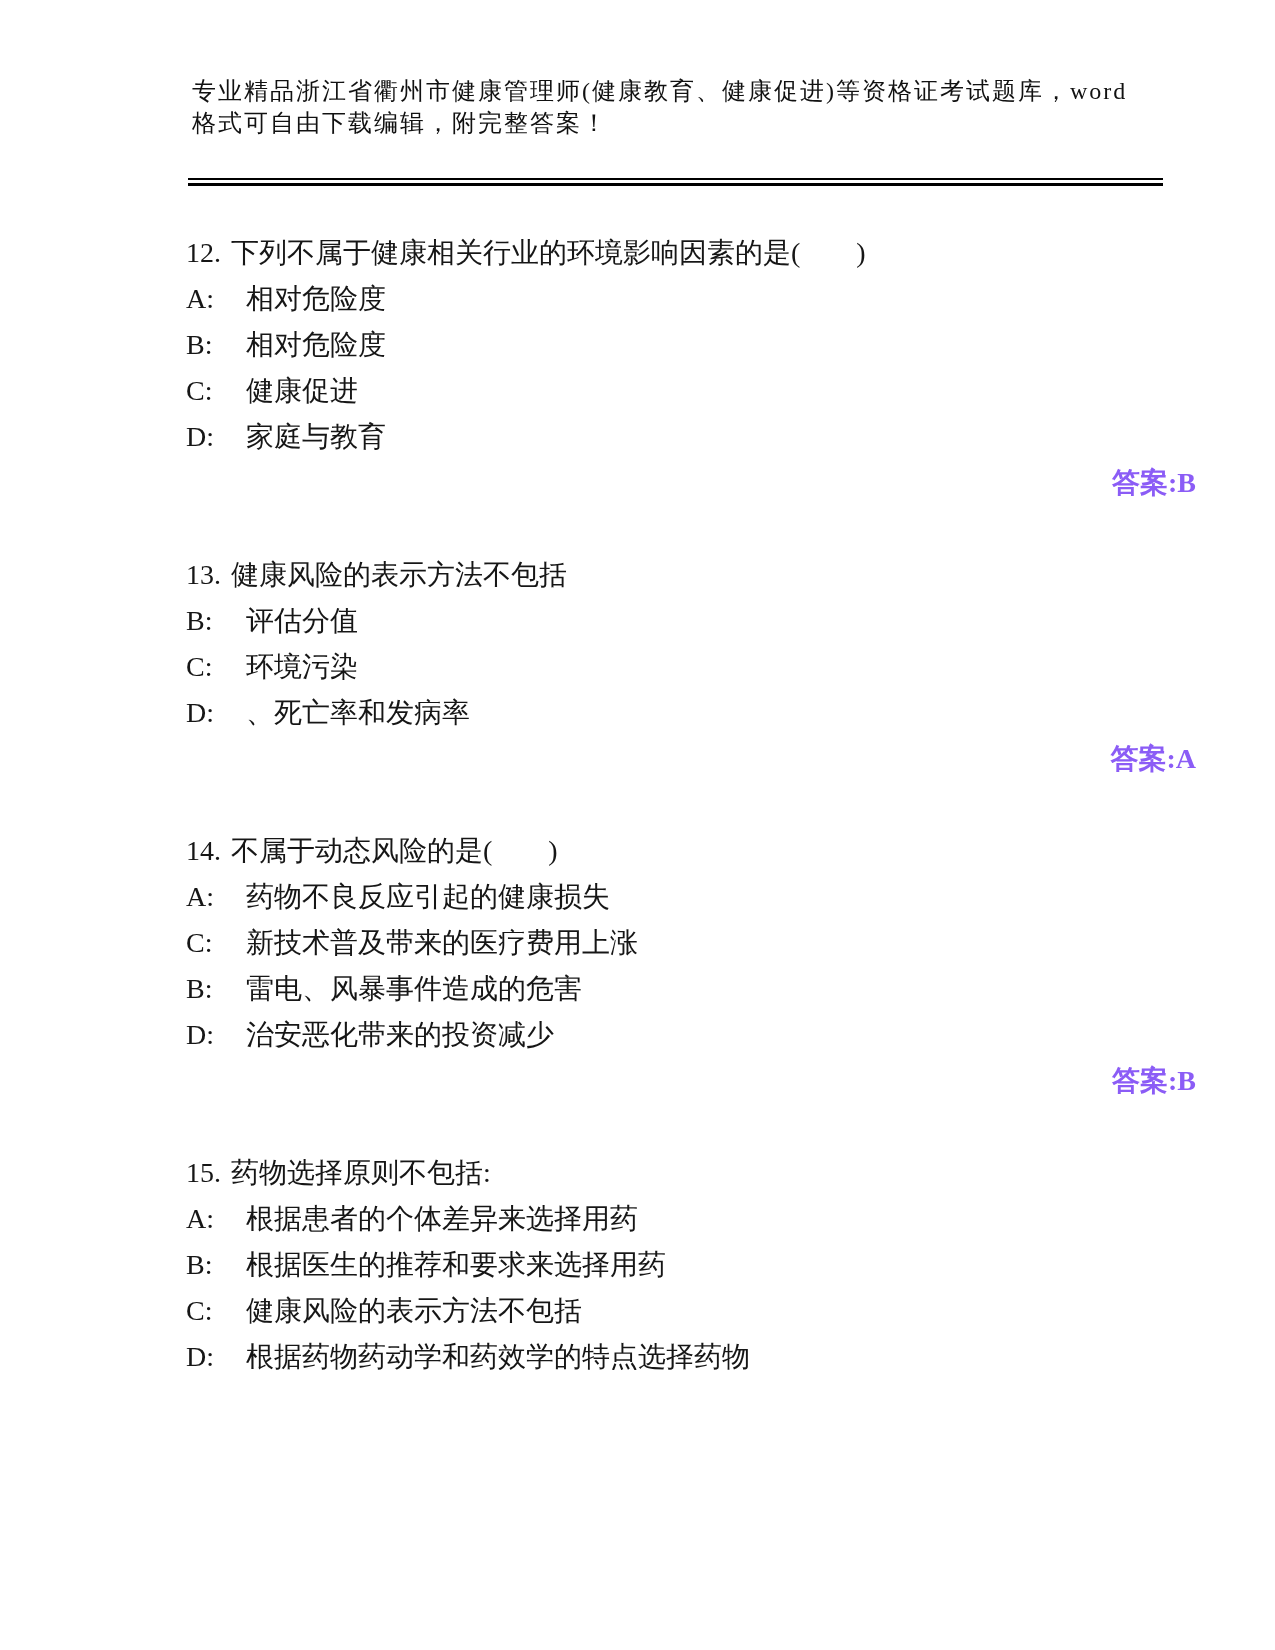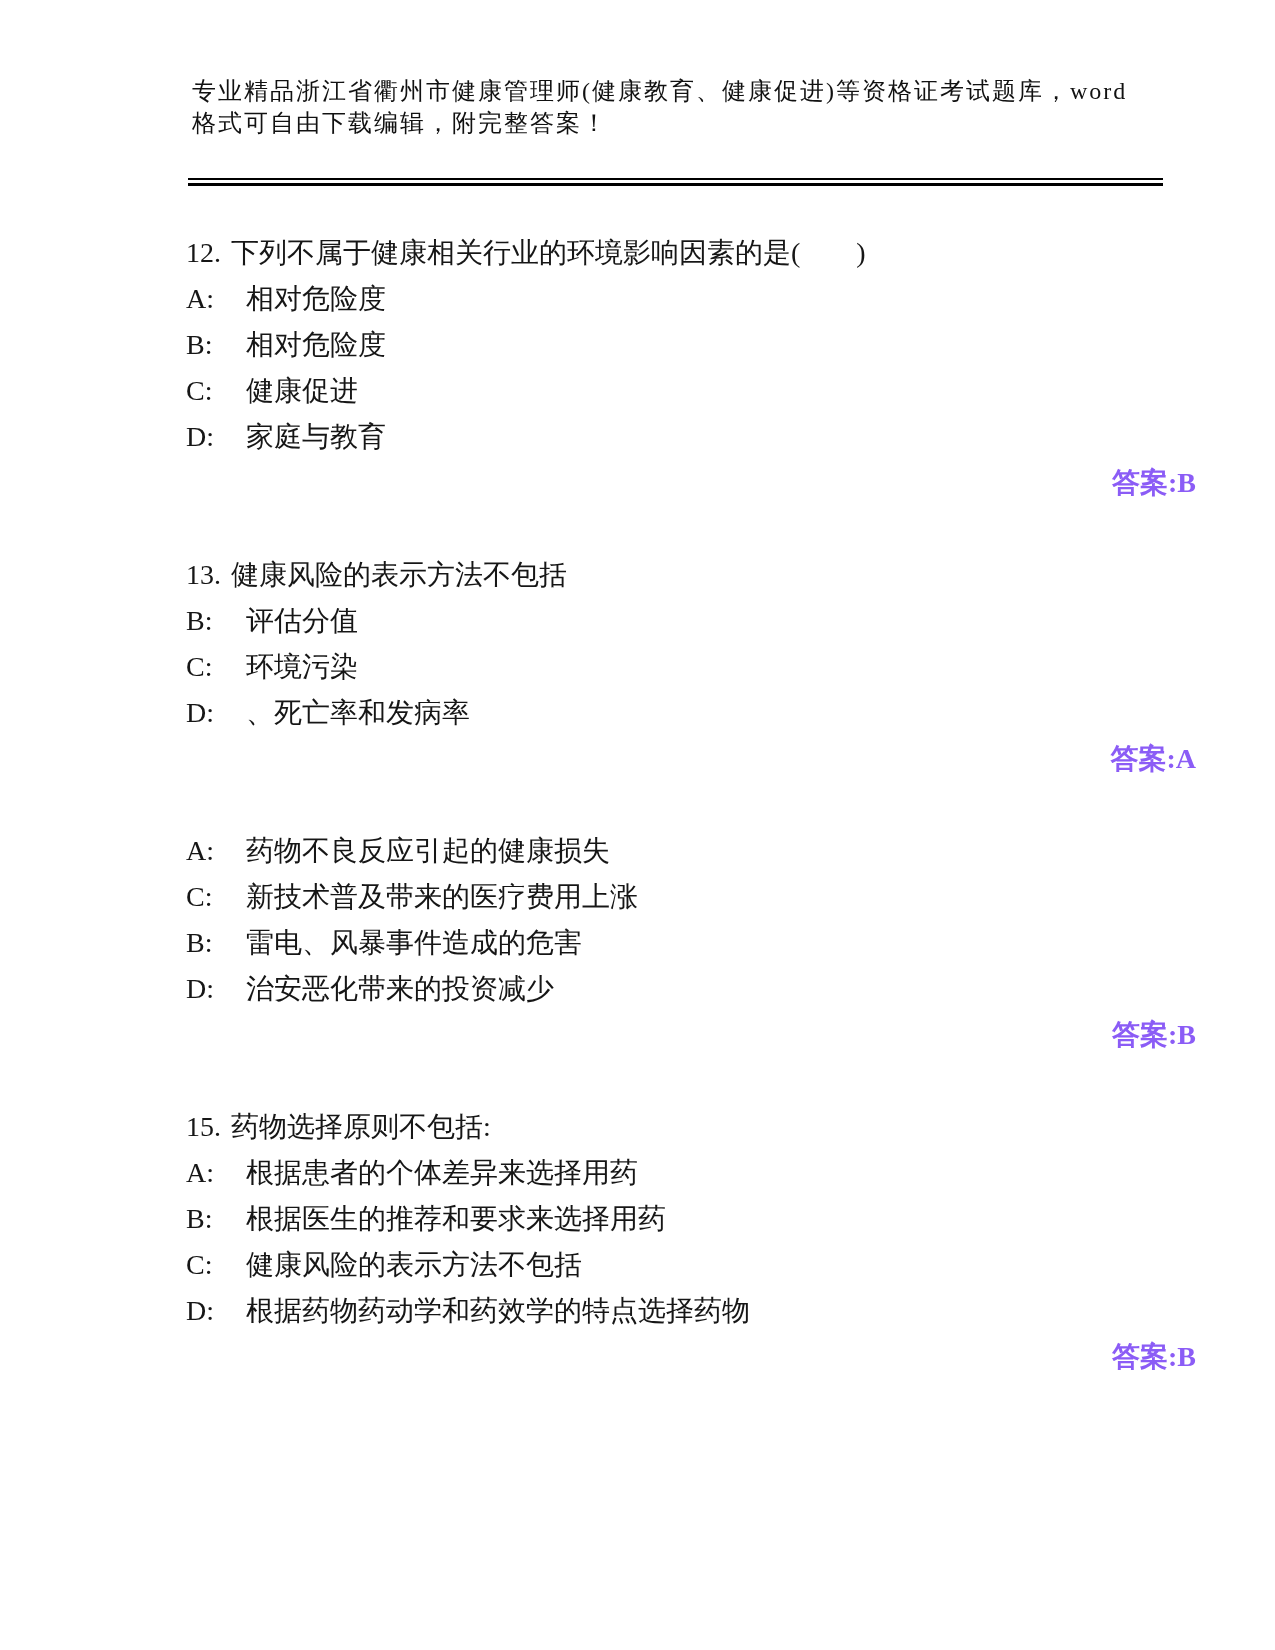--- a/index.html
+++ b/index.html
@@ -98,20 +98,21 @@
       <div class="line"><span class="q-num">13.</span><span>健康风险的表示方法不包括</span></div>
       <div class="line"><span class="opt-label">B:</span><span>评估分值</span></div>
       <div class="line"><span class="opt-label">C:</span><span>环境污染</span></div>
       <div class="line"><span class="opt-label">D:</span><span>、死亡率和发病率</span></div>
       <div class="line ans-line"><span class="ans-label">答案:</span><span>A</span></div>
     </section>
 
     <div class="block-gap"></div>
 
     <section>
+      <div class="line"><span class="q-num">14.</span><span>不属于动态风险的是(　　)</span></div>
       <div class="line"><span class="opt-label">A:</span><span>药物不良反应引起的健康损失</span></div>
       <div class="line"><span class="opt-label">C:</span><span>新技术普及带来的医疗费用上涨</span></div>
       <div class="line"><span class="opt-label">B:</span><span>雷电、风暴事件造成的危害</span></div>
       <div class="line"><span class="opt-label">D:</span><span>治安恶化带来的投资减少</span></div>
       <div class="line ans-line"><span class="ans-label">答案:</span><span>B</span></div>
     </section>
 
     <div class="block-gap"></div>
 
     <section>

